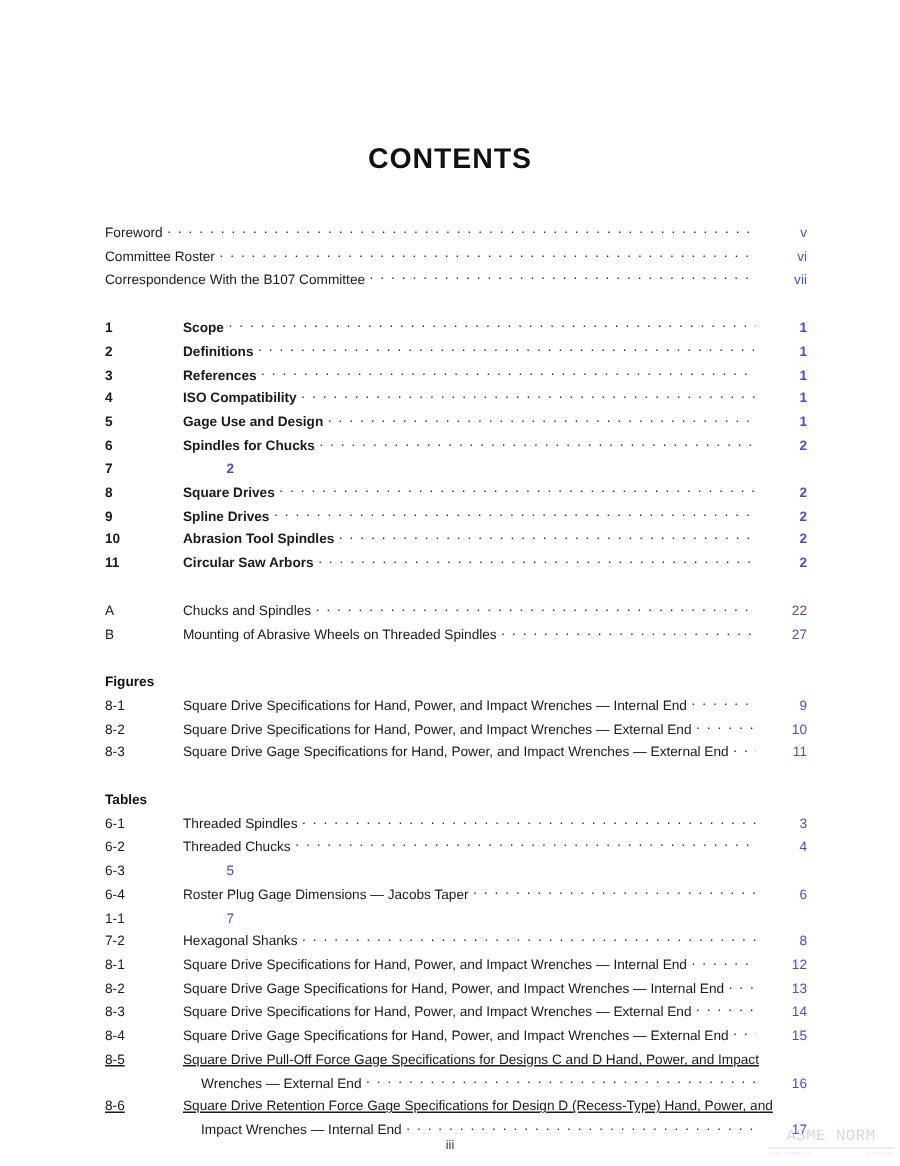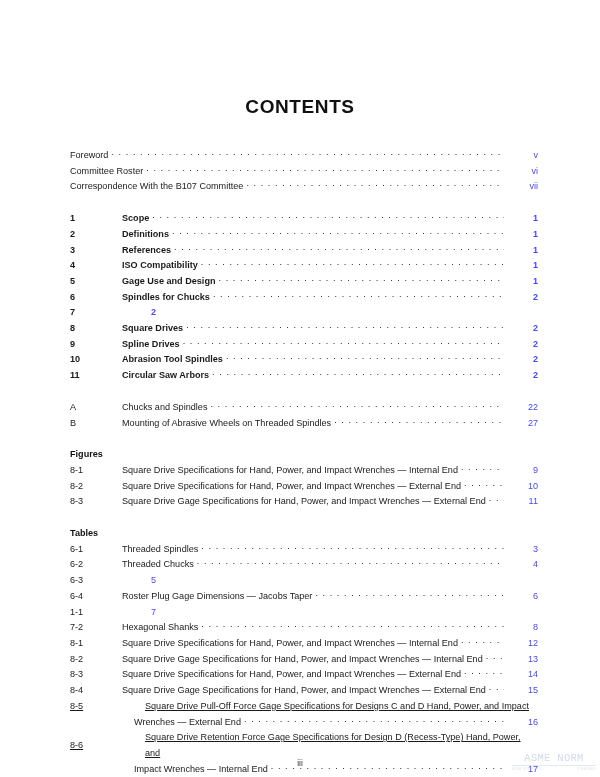--- a/index.html
+++ b/index.html
@@ -129,21 +129,20 @@
     display: flex;
     align-items: center;
     text-decoration: underline;
   }
   .row.wrap .l1 .num {
     width: 52px;
     flex: 0 0 52px;
   }
   .row.wrap .l1 .text {
     flex: 1 1 auto;
-    margin-left: 23px;
   }
   .row.wrap .l2 {
     display: flex;
     align-items: baseline;
   }
   .row.wrap .l2 .num {
     width: 64px;
     flex: 0 0 64px;
   }
 

